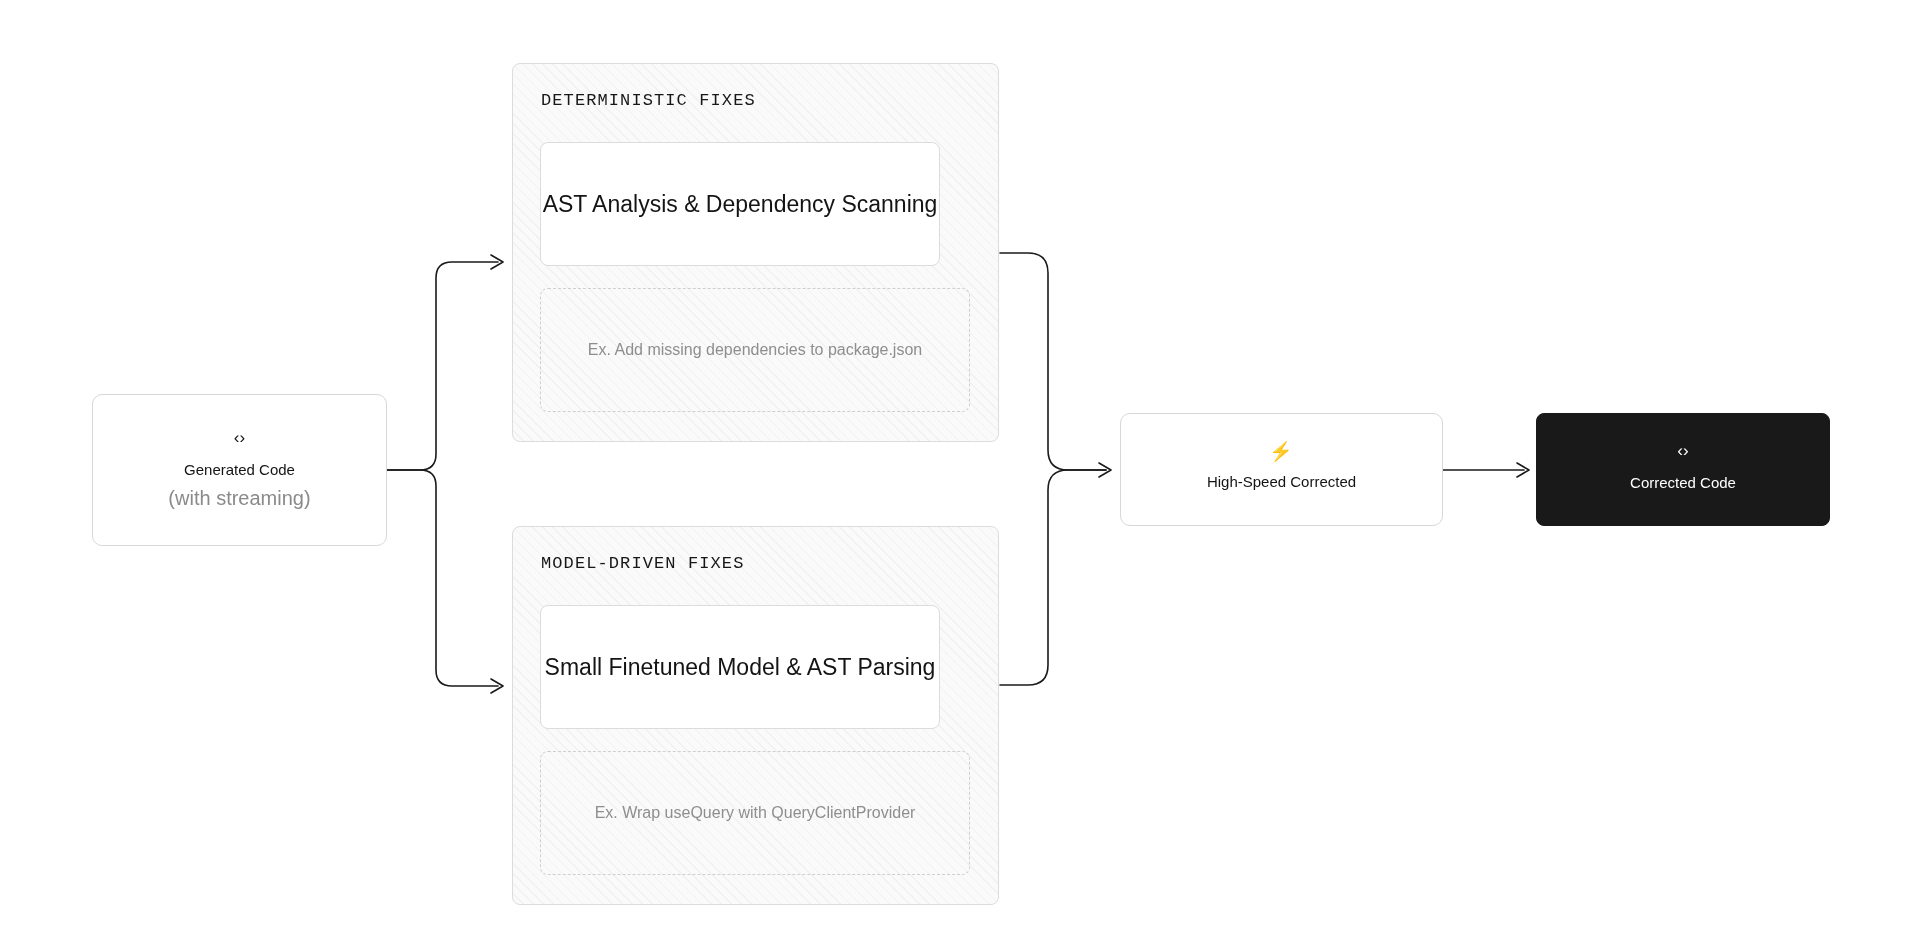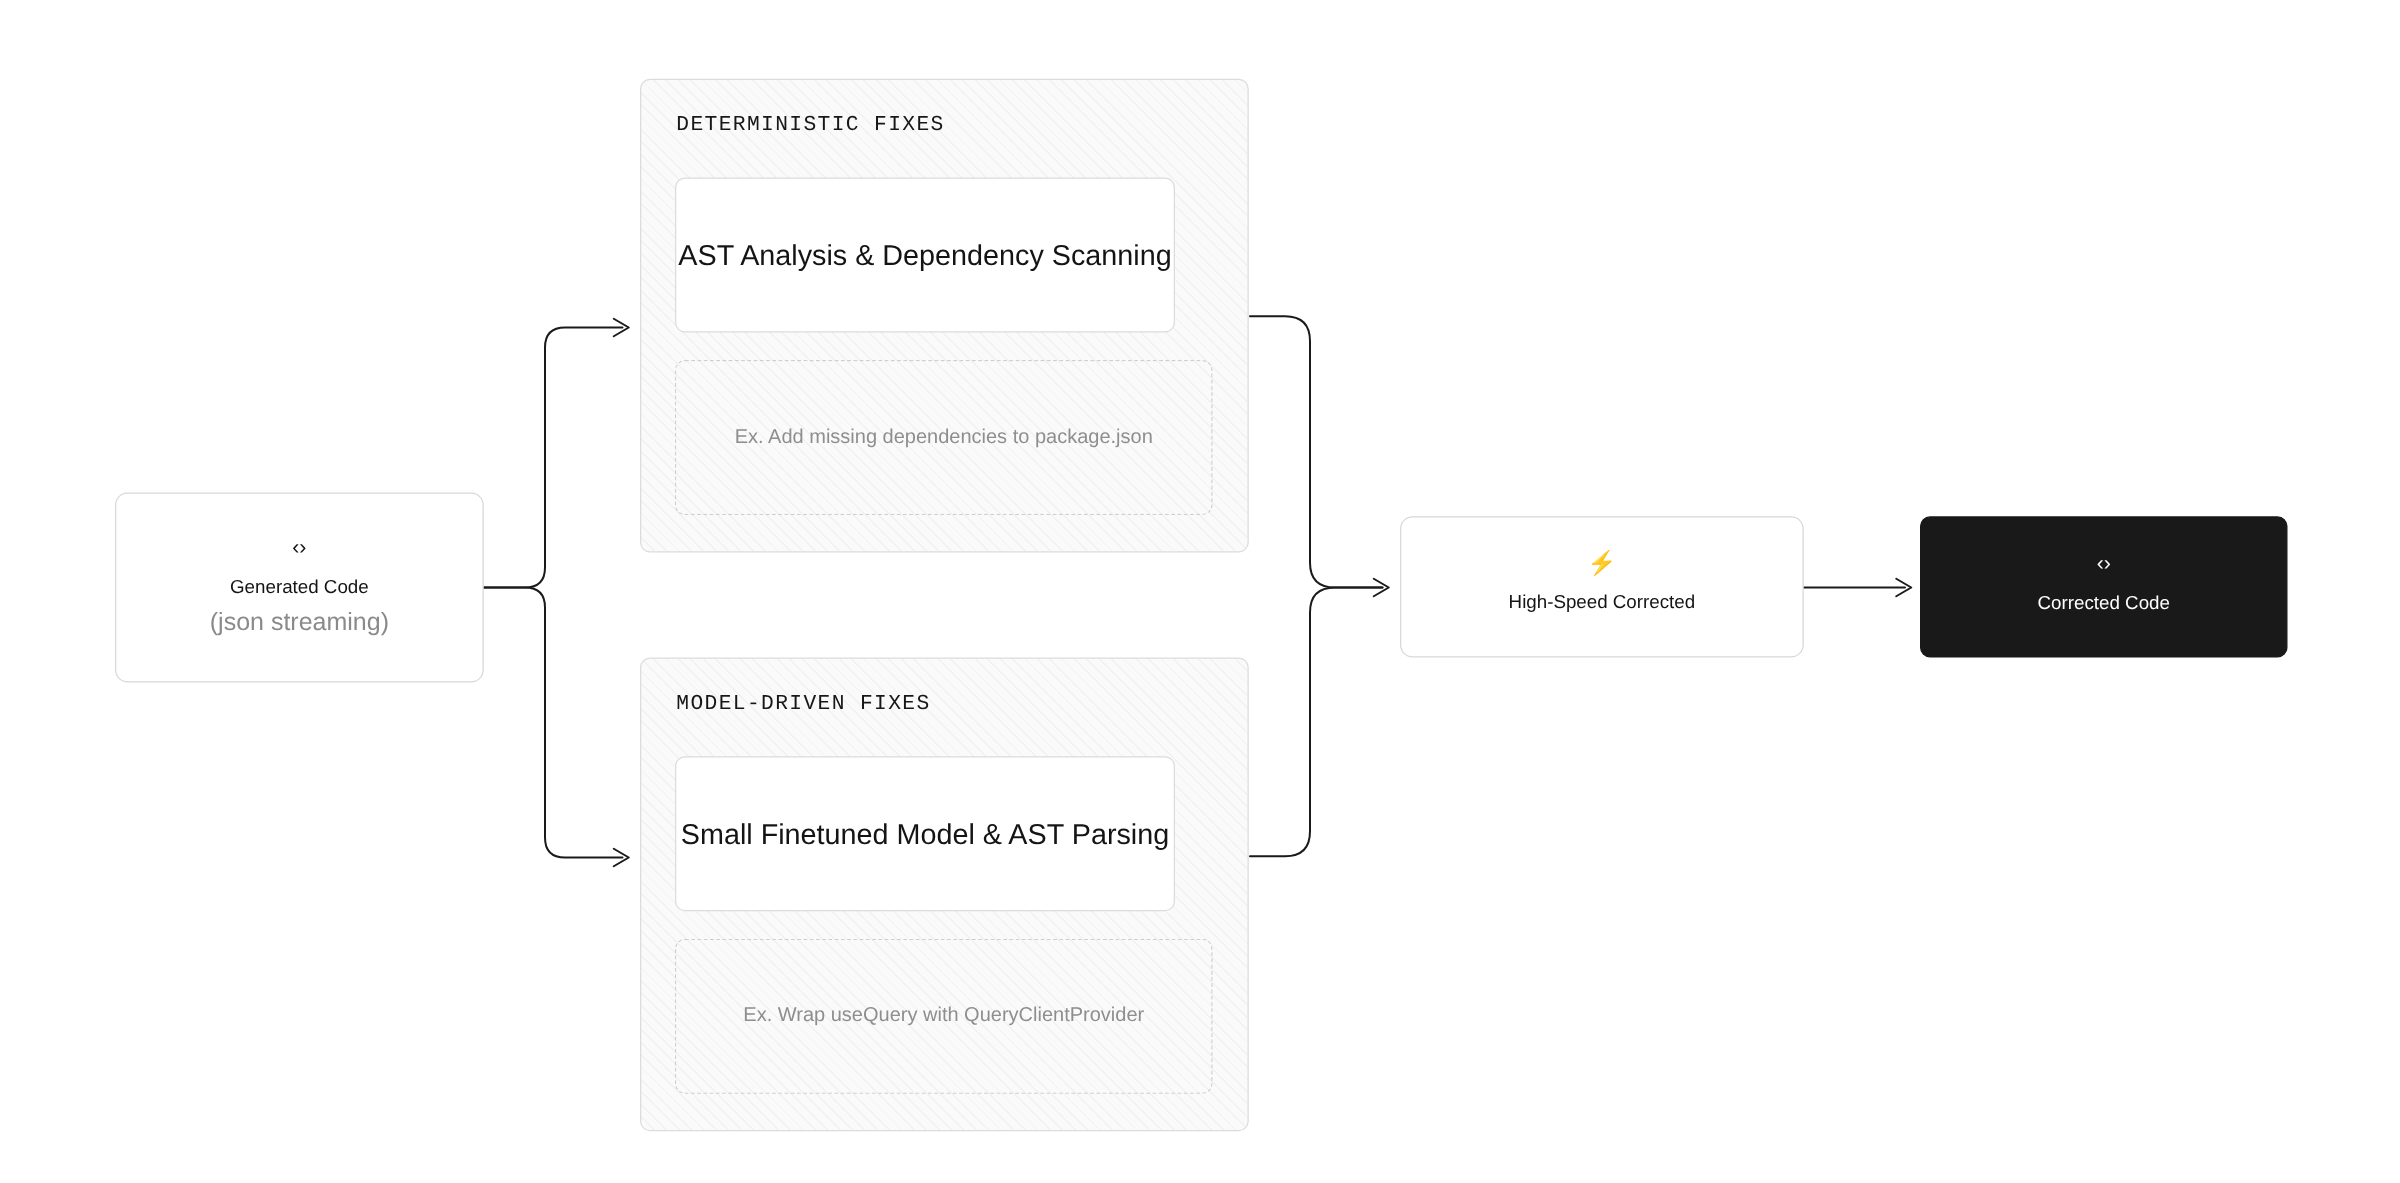--- a/index.html
+++ b/index.html
@@ -190,21 +190,21 @@
     <path d="M1000 685 H 1028 Q 1048 685 1048 665 V 490 Q 1048 470 1068 470 H 1106"></path>
     <path d="M1099 463 L 1111 470 L 1099 477" fill="none"></path>
 
     <path d="M1443 470 H 1524"></path>
     <path d="M1517 463 L 1529 470 L 1517 477" fill="none"></path>
   </svg>
 
   <div class="node" id="generated-code">
     <span class="icon">‹›</span>
     <span class="title">Generated Code</span>
-    <span class="subtitle">(json streaming)</span>
+    <span class="subtitle">(with streaming)</span>
   </div>
 
   <div class="group" id="group-deterministic">
     <div class="group-label">DETERMINISTIC FIXES</div>
     <div class="inner-card main">AST Analysis &amp; Dependency Scanning</div>
     <div class="example-card">Ex. Add missing dependencies to package.json</div>
   </div>
 
   <div class="group" id="group-model">
     <div class="group-label">MODEL-DRIVEN FIXES</div>

